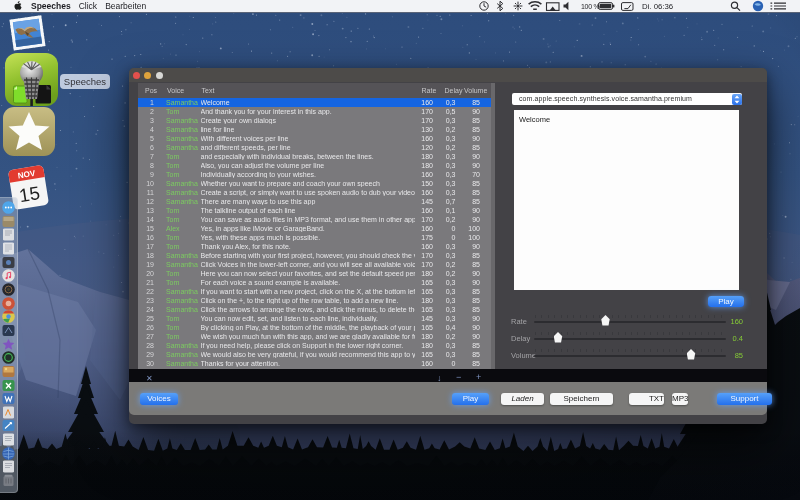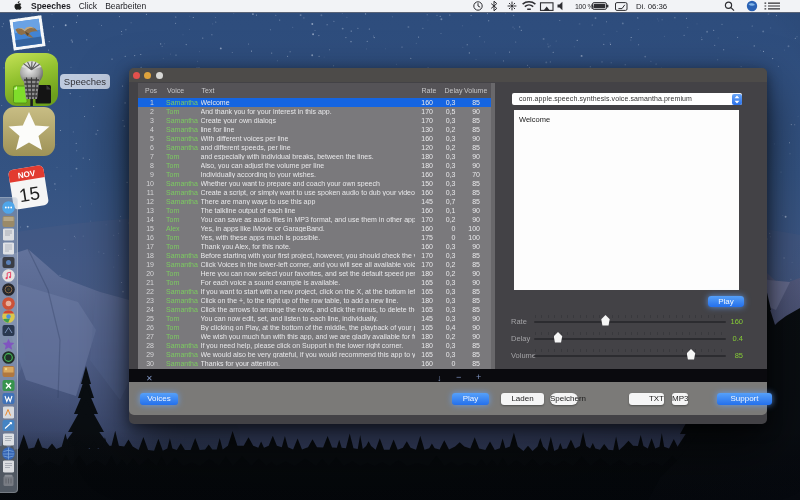--- a/index.html
+++ b/index.html
@@ -1,21 +1,21 @@
 <!DOCTYPE html>
 <html><head>
 <meta charset="utf-8">
 <style>
 html,body{margin:0;padding:0;}
 body{width:800px;height:500px;overflow:hidden;position:relative;font-family:"Liberation Sans",sans-serif;background:#31517f;}
 #wall{position:absolute;left:0;top:0;width:800px;height:500px;}
 
 #menubar{position:absolute;left:0;top:0;width:800px;height:12px;background:#f2f3f6;border-bottom:1px solid #5a6478;display:flex;align-items:center;font-size:8.5px;color:#1d1d22;z-index:50;}
 #menubar .apple{margin-left:14px;}
-#micons{position:absolute;right:14px;top:0;height:24px;}
+#micons{position:absolute;right:8px;top:0;height:24px;}
 
 .dicon{position:absolute;z-index:5;}
 #lbl{position:absolute;left:60px;top:73.5px;width:50px;height:15px;background:rgba(203,213,230,0.92);border-radius:4px;font-size:9.5px;color:#333338;text-align:center;line-height:15px;z-index:6;}
 
 #dock{position:absolute;left:0;top:197px;width:17px;height:294px;background:rgba(172,186,205,0.45);border-right:1px solid rgba(255,255,255,0.28);border-top:1px solid rgba(255,255,255,0.22);border-bottom:1px solid rgba(255,255,255,0.22);border-radius:0 4px 4px 0;z-index:5;}
 .dk{position:absolute;left:2px;width:13px;height:13px;border-radius:3px;box-shadow:0 1px 1px rgba(0,0,0,0.3);}
 
 #win{position:absolute;left:129px;top:68px;width:638px;height:356px;border-radius:5px;background:#434246;box-shadow:0 22px 50px rgba(0,0,0,0.65),0 4px 14px rgba(0,0,0,0.5);z-index:10;}
 #titlebar{position:absolute;left:0;top:0;width:638px;height:14px;background:#4d4b49;border-radius:5px 5px 0 0;}
 .tl{position:absolute;top:3.5px;width:7px;height:7px;border-radius:50%;}
@@ -1354,22 +1354,22 @@
   <div id="sbar"></div>
   <div id="bstrip">
     <span style="position:absolute;left:17px;top:5px;font-size:8px;">✕</span>
     <span style="position:absolute;left:308px;top:4px;">↓</span>
     <span style="position:absolute;left:327px;top:3px;">−</span>
     <span style="position:absolute;left:347px;top:3px;">+</span>
   </div>
   <div id="footer">
     <div class="btn blue" style="left:11px;width:38px;">Voices</div>
     <div class="btn blue" style="left:323px;width:37px;">Play</div>
-    <div class="btn white" style="left:372px;width:43px;">Laden</div>
-    <div class="btn white" style="left:421px;width:28px;border-radius:6px;">Speichern</div>
+    <div class="btn white" style="left:372px;width:43px;font-style:italic;">Laden</div>
+    <div class="btn white" style="left:421px;width:63px;">Speichern</div>
     <div class="btn white" style="left:500px;width:35px;text-align:right;">TXT</div>
     <div class="btn white" style="left:543px;width:16px;">MP3</div>
     <div class="btn blue" style="left:588px;width:55px;">Support</div>
   </div>
   <div id="combo"><span class="txt">com.apple.speech.synthesis.voice.samantha.premium</span>
     <div id="stepper"><svg width="10" height="11" viewBox="0 0 10 11">
           <path d="M5 1.6 L7.4 4.3 H2.6 Z M5 9.4 L2.6 6.7 H7.4 Z" fill="#fff"></path>
         </svg></div>
   </div>
   <div id="tarea">

